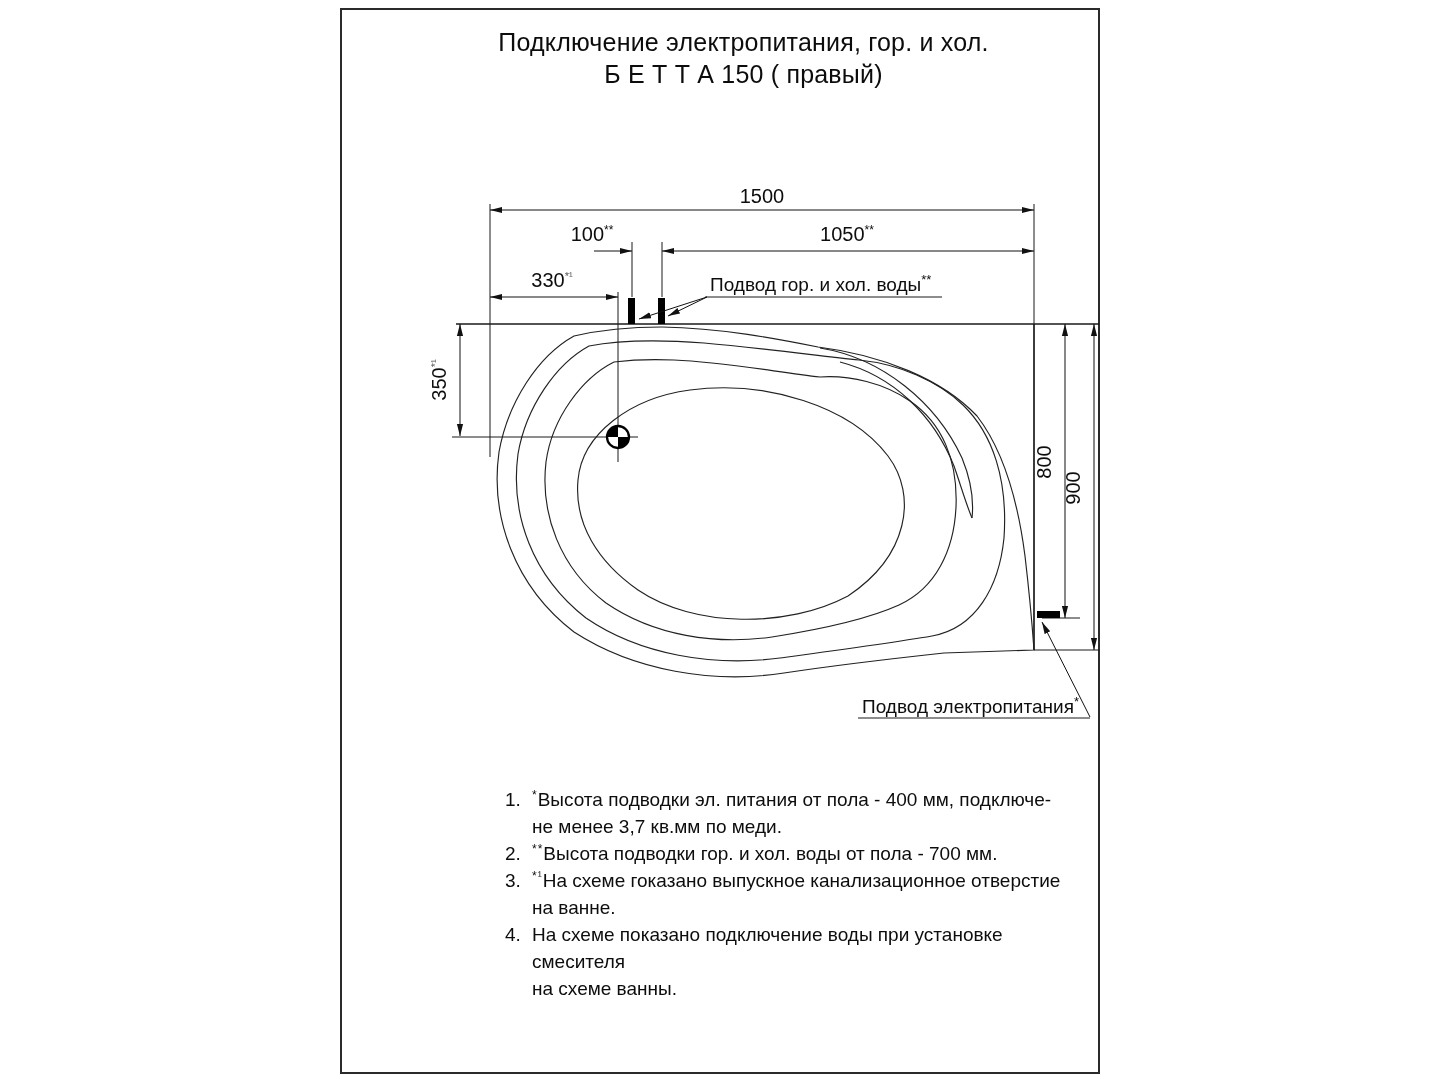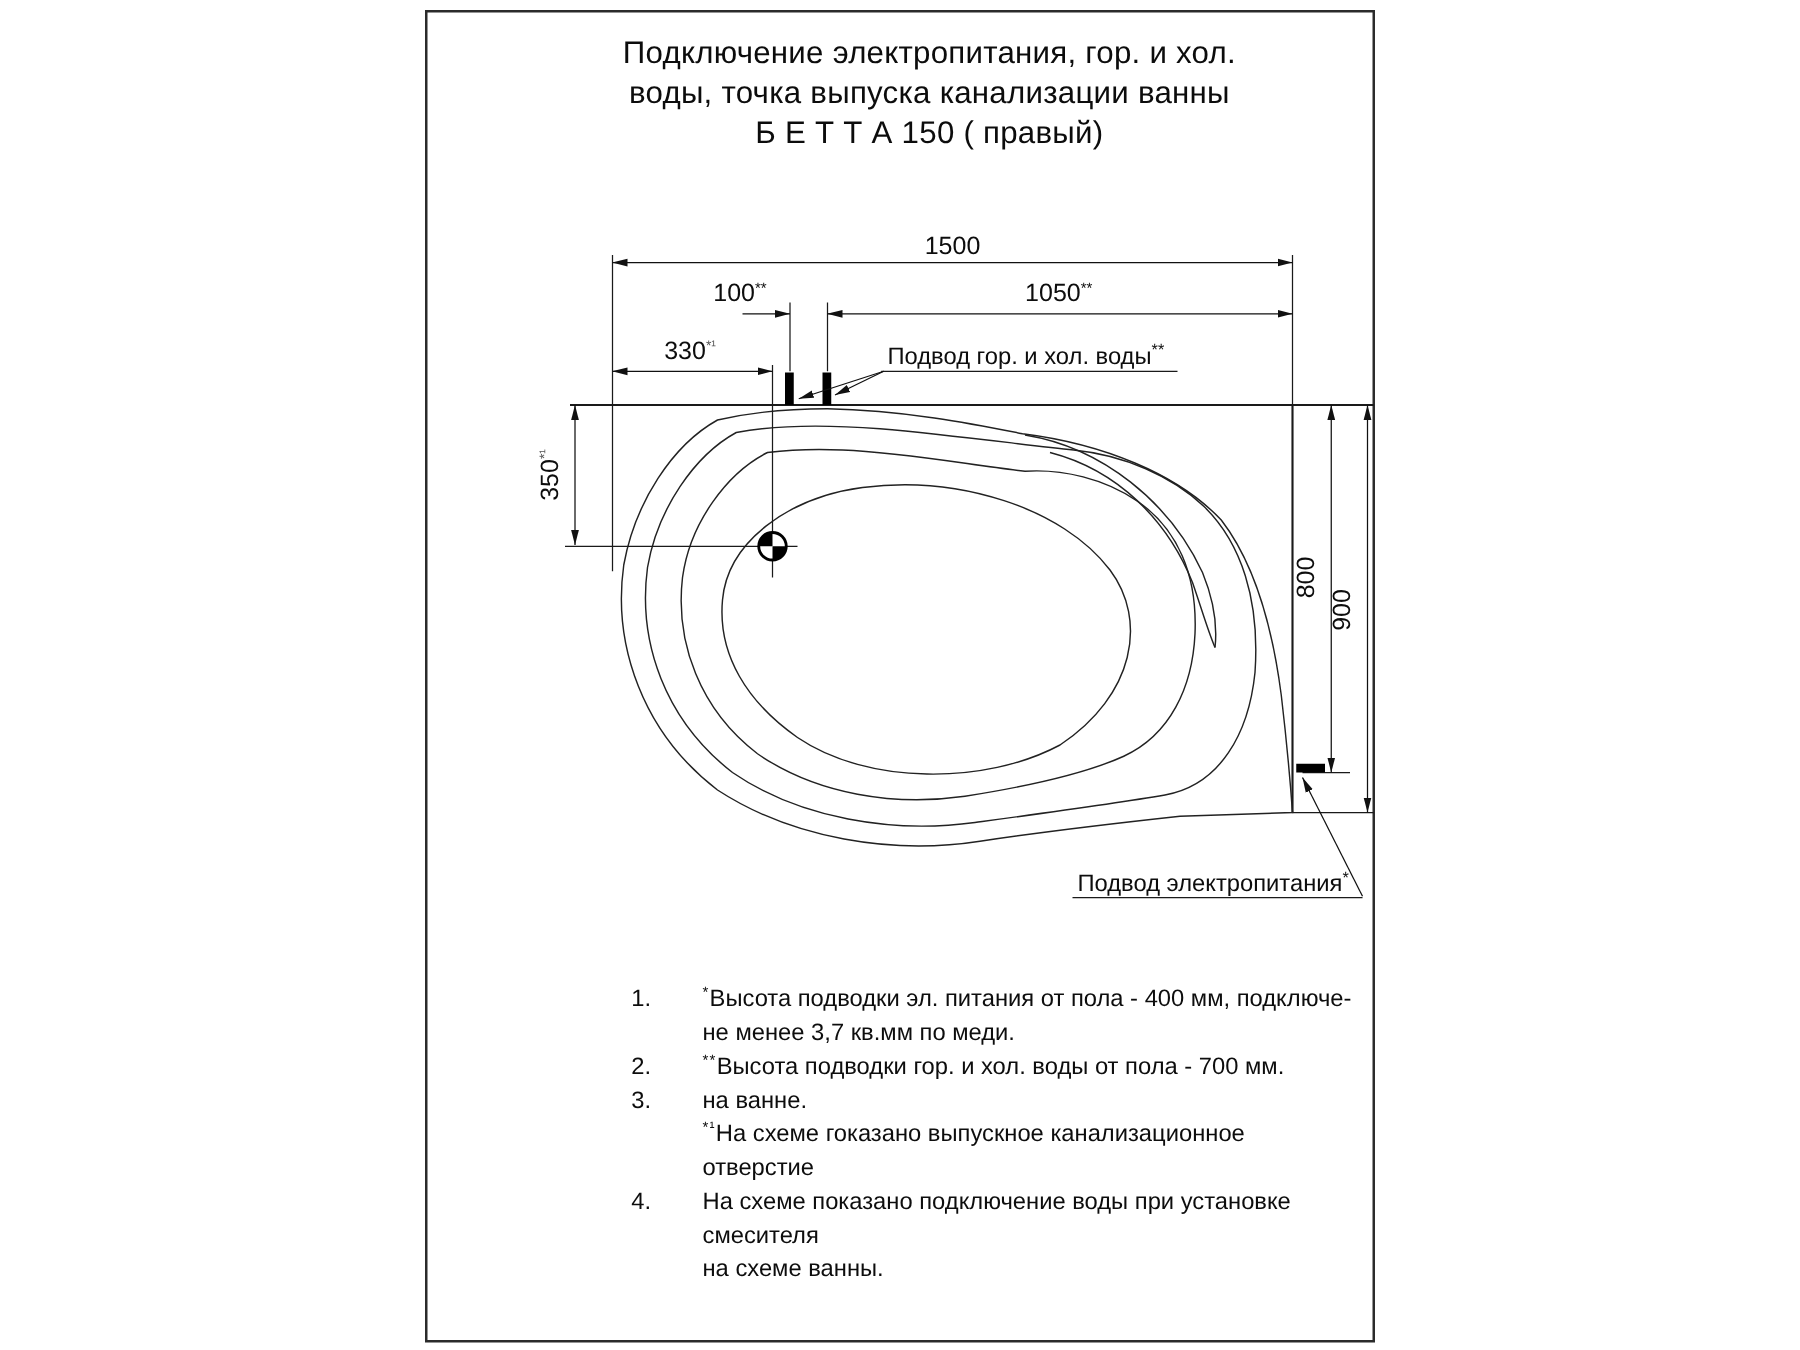--- a/index.html
+++ b/index.html
@@ -19,32 +19,31 @@
     font-size:25px;line-height:32px;color:#0c0c0c;
     letter-spacing:0.2px;
   }
   .drawing-svg{position:absolute;left:0;top:0;width:760px;height:1066px;}
   .notes-block{
     position:absolute;left:163px;top:776px;width:580px;
     font-size:19px;line-height:27px;color:#0d0d0d;
   }
   .note{display:flex;margin:0;}
   .note-num{width:27px;flex:0 0 27px;}
-  .note-body{flex:1;margin-left:30px;}
+  .note-body{flex:1;}
   .note-marker{font-size:12px;line-height:0;vertical-align:super;letter-spacing:1px;}
   svg text{fill:#0d0d0d;}
 </style>
 </head>
 <body>
 
 <div class="page">
 
   <div class="title-block">
     <div>Подключение электропитания, гор. и хол.</div>
-    <div>воды, точка выпуска канализации ванны</div>
     <div>Б Е Т Т А 150   ( правый)</div>
   </div>
 
   <svg class="drawing-svg" viewBox="0 0 760 1066" xmlns="http://www.w3.org/2000/svg">
     <defs>
       <marker id="arr" viewBox="0 0 12 8" refX="12" refY="4" markerWidth="12" markerHeight="8" markerUnits="userSpaceOnUse" orient="auto-start-reverse">
         <path d="M12,4 L0,0.9 L0,7.1 Z" fill="#111"></path>
       </marker>
     </defs>
 
@@ -131,22 +130,22 @@
   <div class="note">
     <span class="note-num">2.</span>
     <div class="note-body">
       <div class="note-line"><sup class="note-marker">**</sup><span class="note-first-text">Высота подводки гор. и хол. воды от пола - 700 мм.</span></div>
     </div>
   </div>
 
   <div class="note">
     <span class="note-num">3.</span>
     <div class="note-body">
-      <div class="note-line">на ванне.</div>
-    <div class="note-line"><sup class="note-marker">*¹</sup><span class="note-first-text">На схеме гоказано выпускное канализационное отверстие</span></div>
+      <div class="note-line"><sup class="note-marker">*¹</sup><span class="note-first-text">На схеме гоказано выпускное канализационное отверстие</span></div>
+    <div class="note-line">на ванне.</div>
         </div>
   </div>
 
   <div class="note">
     <span class="note-num">4.</span>
     <div class="note-body">
       <div class="note-line"><sup class="note-marker"></sup><span class="note-first-text">На схеме показано подключение воды при установке смесителя</span></div>
     <div class="note-line">на схеме ванны.</div>
         </div>
   </div>

